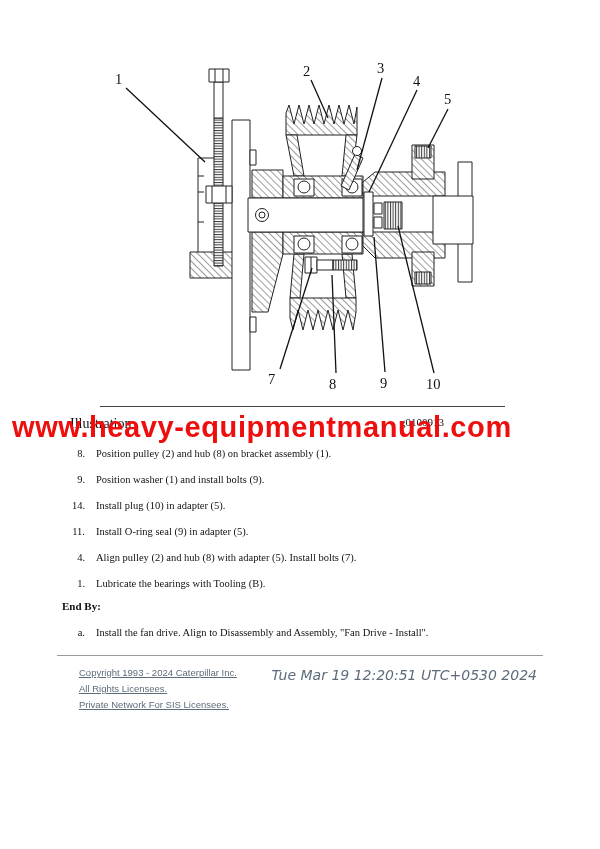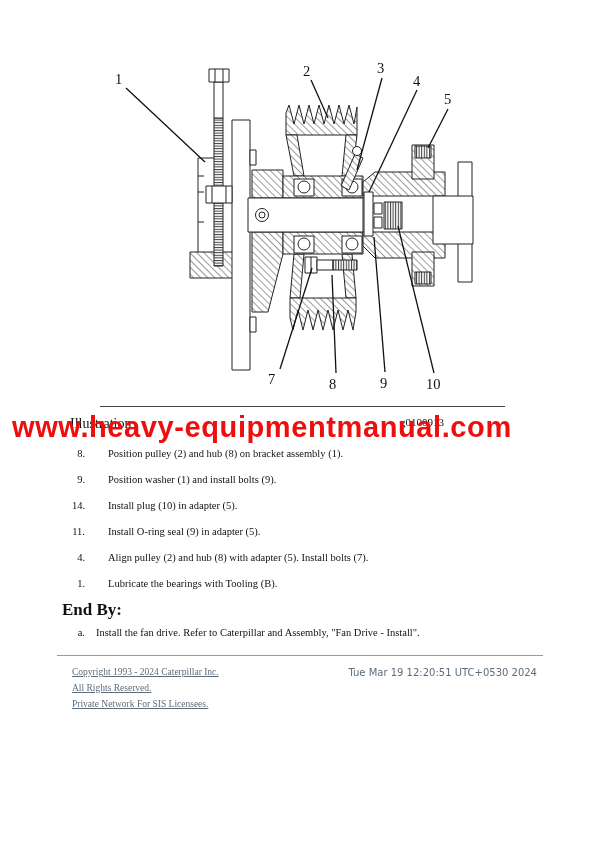--- a/index.html
+++ b/index.html
@@ -15,34 +15,34 @@
   .caption-code{position:absolute;left:400px;top:416px;font-size:11px;}
   
   .watermark{
     position:absolute;left:12px;top:411px;white-space:nowrap;
     font-family:"Liberation Sans", sans-serif;font-weight:bold;
     font-size:29px;letter-spacing:0.6px;color:#ee0e0e;z-index:5;
   }
   
   .step{position:absolute;left:0;width:600px;font-size:10.5px;line-height:14px;}
   .step .num{position:absolute;left:40px;width:45px;text-align:right;}
-  .step .txt{position:absolute;left:108px;width:470px;}
-  .endby{position:absolute;left:62px;top:600px;font-size:17px;font-weight:bold;}
+  .step .txt{position:absolute;left:96px;width:470px;}
+  .endby{position:absolute;left:62px;top:600px;font-size:11px;font-weight:bold;}
   .substep{position:absolute;left:0;top:627px;width:600px;font-size:10.5px;}
   .substep .num{position:absolute;left:40px;width:45px;text-align:right;}
   .substep .txt{position:absolute;left:96px;width:480px;}
   
   .footer-rule{position:absolute;left:57px;top:655px;width:486px;height:1px;background:#9a9a9a;}
   .footer-link{
-    position:absolute;left:72px;font-family:Liberation Serif, serif;
+    position:absolute;left:79px;font-family:Liberation Sans, sans-serif;
     font-size:9.5px;color:#5d6c7b;text-decoration:underline;cursor:pointer;
   }
   .footer-time{
     position:absolute;right:63px;top:667px;font-family:"DejaVu Sans", sans-serif;
-    font-size:10px;color:#5d6c7b;
+    font-size:14px;color:#5d6c7b;font-style:italic;
   }
 </style>
 </head>
 <body>
 
 <div class="page">
 
   <svg id="diagram" viewBox="0 0 600 410" xmlns="http://www.w3.org/2000/svg">
     <defs>
       <pattern id="hatch" width="5" height="5" patternUnits="userSpaceOnUse" patternTransform="rotate(-45)">
@@ -180,22 +180,22 @@
       <div class="step" style="top: 577px;">
         <span class="num">1.</span>
         <span class="txt">Lubricate the bearings with Tooling (B).</span>
       </div>
     </div>
 
   <div class="endby">End By:</div>
 
   <div class="substep">
     <span class="num">a.</span>
-    <span class="txt">Install the fan drive. Refer to Caterpillar and Assembly, "Fan Drive - Install".</span>
+    <span class="txt">Install the fan drive. Align to Disassembly and Assembly, "Fan Drive - Install".</span>
   </div>
 
   <div class="footer-rule"></div>
   <a class="footer-link" style="top:667px">Copyright 1993 - 2024 Caterpillar Inc.</a>
-  <a class="footer-link" style="top:683px">All Rights Reserved.</a>
+  <a class="footer-link" style="top:683px">All Rights Licensees.</a>
   <a class="footer-link" style="top:699px">Private Network For SIS Licensees.</a>
   <div class="footer-time">Tue Mar 19 12:20:51 UTC+0530 2024</div>
 
 </div>
 
 </body></html>

